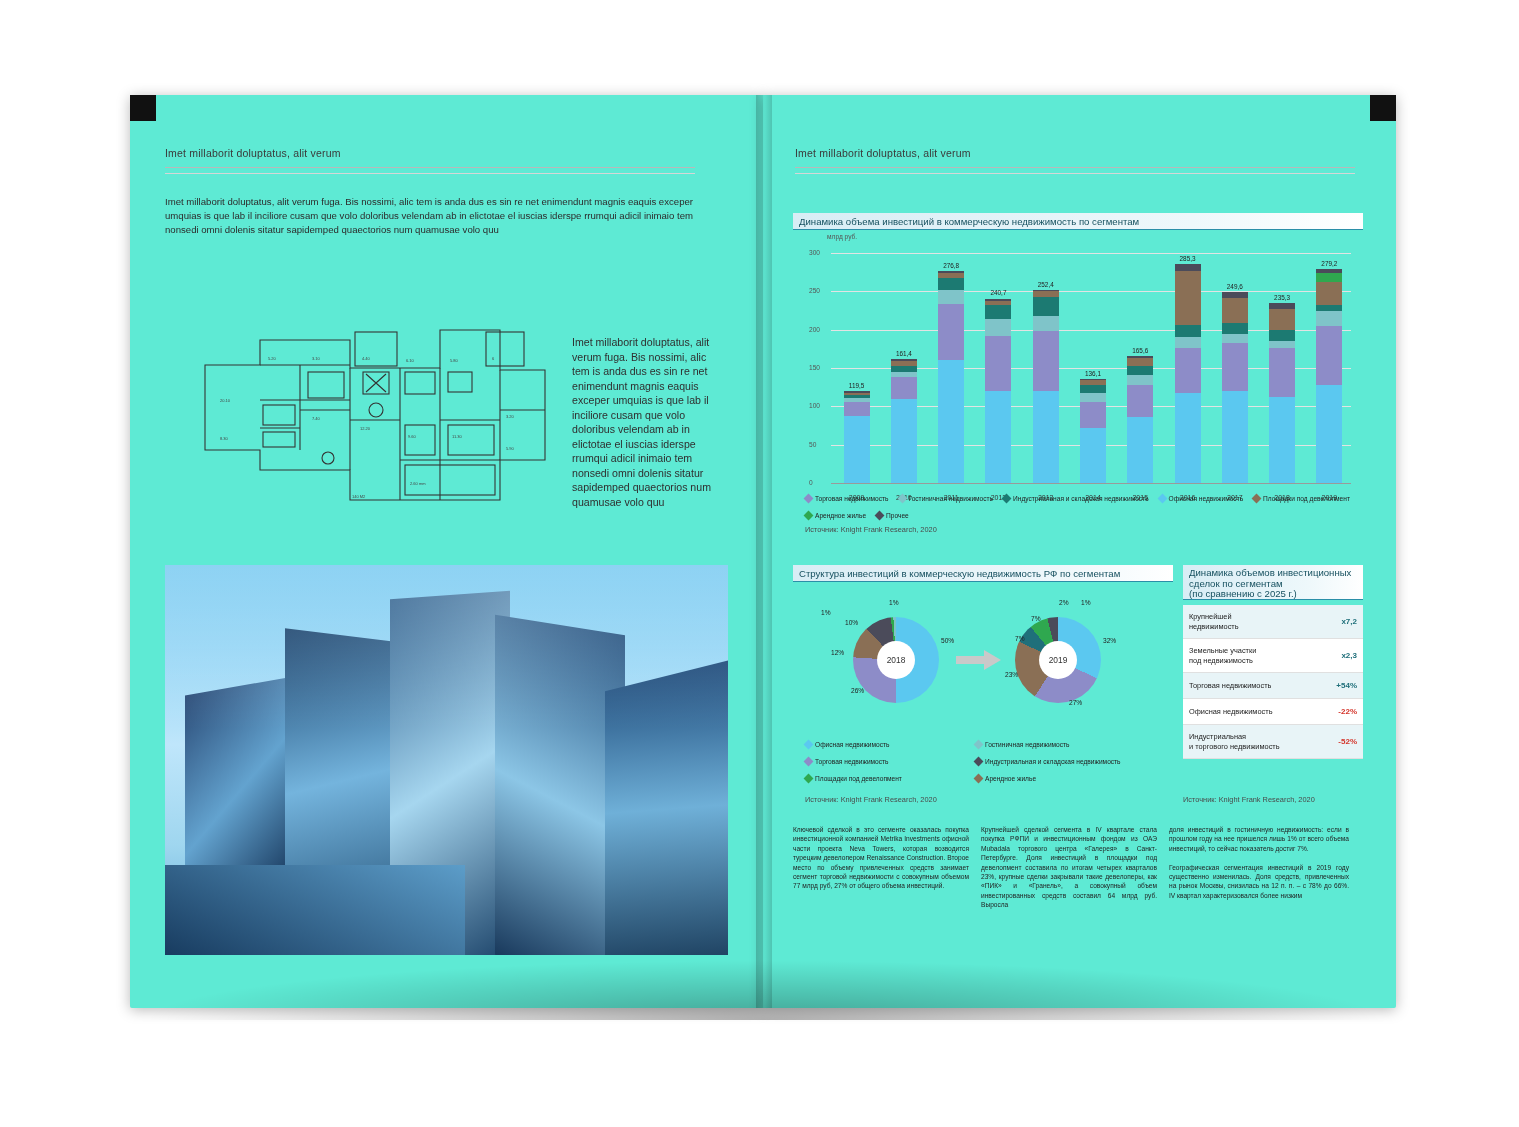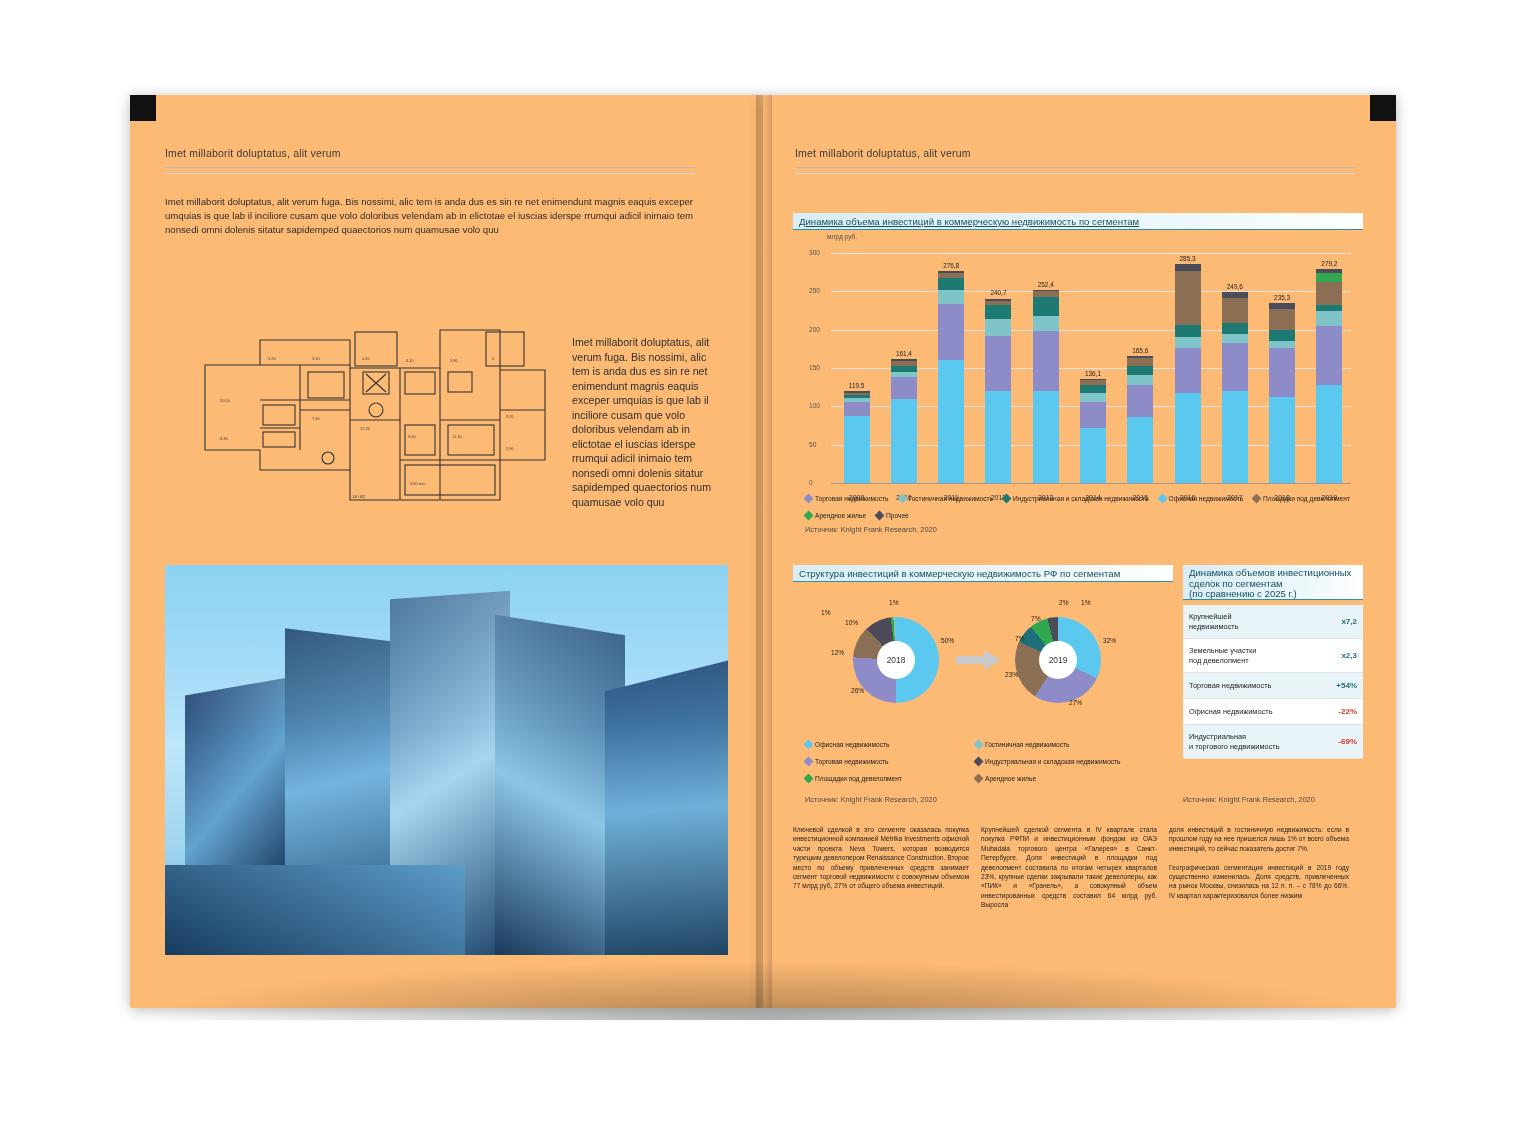--- a/index.html
+++ b/index.html
@@ -1,20 +1,20 @@
 <!DOCTYPE html>
 <html><head>
 <meta charset="utf-8">
 <style>
   html,body{margin:0;padding:0;background:#ffffff;}
   body{width:1519px;height:1127px;position:relative;font-family:"Liberation Sans",sans-serif;overflow:hidden;}
 
   
   #spread{position:absolute;left:0;top:0;width:1519px;height:1127px;}
-  .page{position:absolute;background:#fdba74;box-shadow:0 2px 14px rgba(0,0,0,.28);}
+  .page{position:absolute;background:#5eead4;box-shadow:0 2px 14px rgba(0,0,0,.28);}
   #page-left{left:130px;top:95px;width:633px;height:913px;border-radius:2px 0 0 2px;}
   #page-right{left:763px;top:95px;width:633px;height:913px;border-radius:0 2px 2px 0;}
   .page-inner{position:absolute;left:0;top:0;right:0;bottom:0;overflow:hidden;}
   #gutter{position:absolute;left:756px;top:95px;width:16px;height:913px;
     background:linear-gradient(to right,rgba(0,0,0,.20),rgba(0,0,0,.05) 45%,rgba(0,0,0,.04) 55%,rgba(0,0,0,.16));}
   .corner{position:absolute;background:#111;width:26px;height:26px;}
   #c-tl{left:130px;top:95px;} #c-tr{left:1370px;top:95px;}
   #shadow-top{position:absolute;left:148px;top:95px;width:1230px;height:46px;
     background:radial-gradient(ellipse at 50% 0%,rgba(0,0,0,.45),rgba(0,0,0,0) 72%);}
   #shadow-bottom{position:absolute;left:140px;top:960px;width:1248px;height:60px;
@@ -141,21 +141,21 @@
     </div>
   </div>
 
   <div class="page" id="page-right">
     <div class="page-inner">
       <div class="hdr" style="left:32px;top:52px;">Imet millaborit doluptatus, alit verum</div>
       <div class="rule" style="left:32px;top:72px;width:560px;"></div>
       <div class="rule" style="left:32px;top:78px;width:560px;background:#d6d6d6;"></div>
 
       <div class="panel-bar" style="left:30px;top:118px;width:570px;"></div>
-      <div class="panel-title" style="left:30px;top:121px;width:566px;text-decoration:underline;">Динамика объема инвестиций в коммерческую недвижимость по сегментам</div>
+      <div class="panel-title" style="left:30px;top:121px;width:566px;">Динамика объема инвестиций в коммерческую недвижимость по сегментам</div>
 
       <div id="barchart">
         <div class="axis-lbl" style="left:34px;top:-2px;">млрд руб.</div>
 
         <div id="grid-host">
             <div class="gridline" style="top: 248px;"></div>
             <div class="axis-lbl" style="left: 16px; top: 244px;">0</div>
             <div class="gridline" style="top: 209.667px;"></div>
             <div class="axis-lbl" style="left: 16px; top: 205.667px;">50</div>
             <div class="gridline" style="top: 171.333px;"></div>
@@ -377,35 +377,35 @@
       <div class="panel-title" style="left:420px;top:473px;width:180px;white-space:pre-line;line-height:10.5px;">Динамика объемов инвестиционных сделок по сегментам
 (по сравнению с 2025 г.)</div>
       <div id="table-host" style="position:absolute;left:420px;top:510px;width:180px;height:190px;">
           <div class="trow" style="top: 0px; height: 34px; background: rgb(232, 244, 247); border-bottom: 1px solid rgb(224, 224, 224);">
             <span style="white-space: pre-line;">Крупнейшей
 недвижимость</span>
             <span class="tval" style="color: rgb(31, 111, 122);">х7,2</span>
           </div>
           <div class="trow" style="top: 34px; height: 34px; background: rgb(255, 255, 255); border-bottom: 1px solid rgb(224, 224, 224);">
             <span style="white-space: pre-line;">Земельные участки
-под девелопмент</span>
+под недвижимость</span>
             <span class="tval" style="color: rgb(31, 111, 122);">х2,3</span>
           </div>
           <div class="trow" style="top: 68px; height: 26px; background: rgb(232, 244, 247); border-bottom: 1px solid rgb(224, 224, 224);">
             <span style="white-space: pre-line;">Торговая недвижимость</span>
             <span class="tval" style="color: rgb(31, 111, 122);">+54%</span>
           </div>
           <div class="trow" style="top: 94px; height: 26px; background: rgb(255, 255, 255); border-bottom: 1px solid rgb(224, 224, 224);">
             <span style="white-space: pre-line;">Офисная недвижимость</span>
             <span class="tval" style="color: rgb(212, 52, 42);">-22%</span>
           </div>
           <div class="trow" style="top: 120px; height: 34px; background: rgb(232, 244, 247); border-bottom: 1px solid rgb(224, 224, 224);">
             <span style="white-space: pre-line;">Индустриальная
 и торгового недвижимость</span>
-            <span class="tval" style="color: rgb(212, 52, 42);">-69%</span>
+            <span class="tval" style="color: rgb(212, 52, 42);">-52%</span>
           </div>
         </div>
       <div class="src" style="left:420px;top:700px;">Источник: Knight Frank Research, 2020</div>
 
       <div class="col" style="left:30px;top:730px;width:176px;">Ключевой сделкой в это сегменте оказалась покупка инвестиционной компанией Metrika Investments офисной части проекта Neva Towers, которая возводится турецким девелопером Renaissance Construction. Второе место по объему привлеченных средств занимает сегмент торговой недвижимости с совокупным объемом 77 млрд руб, 27% от общего объема инвестиций.</div>
       <div class="col" style="left:218px;top:730px;width:176px;">Крупнейшей сделкой сегмента в IV квартале стала покупка РФПИ и инвестиционным фондом из ОАЭ Mubadala торгового центра «Галерея» в Санкт-Петербурге. Доля инвестиций в площадки под девелопмент составила по итогам четырех кварталов 23%, крупные сделки закрывали такие девелоперы, как «ПИК» и «Гранель», а совокупный объем инвестированных средств составил 64 млрд руб. Выросла</div>
       <div class="col" style="left:406px;top:730px;width:180px;white-space:pre-line;">доля инвестиций в гостиничную недвижимость: если в прошлом году на нее пришелся лишь 1% от всего объема инвестиций, то сейчас показатель достиг 7%.
 
 Географическая сегментация инвестиций в 2019 году существенно изменилась. Доля средств, привлеченных на рынок Москвы, снизилась на 12 п. п. – с 78% до 66%. IV квартал характеризовался более низким</div>
     </div>

